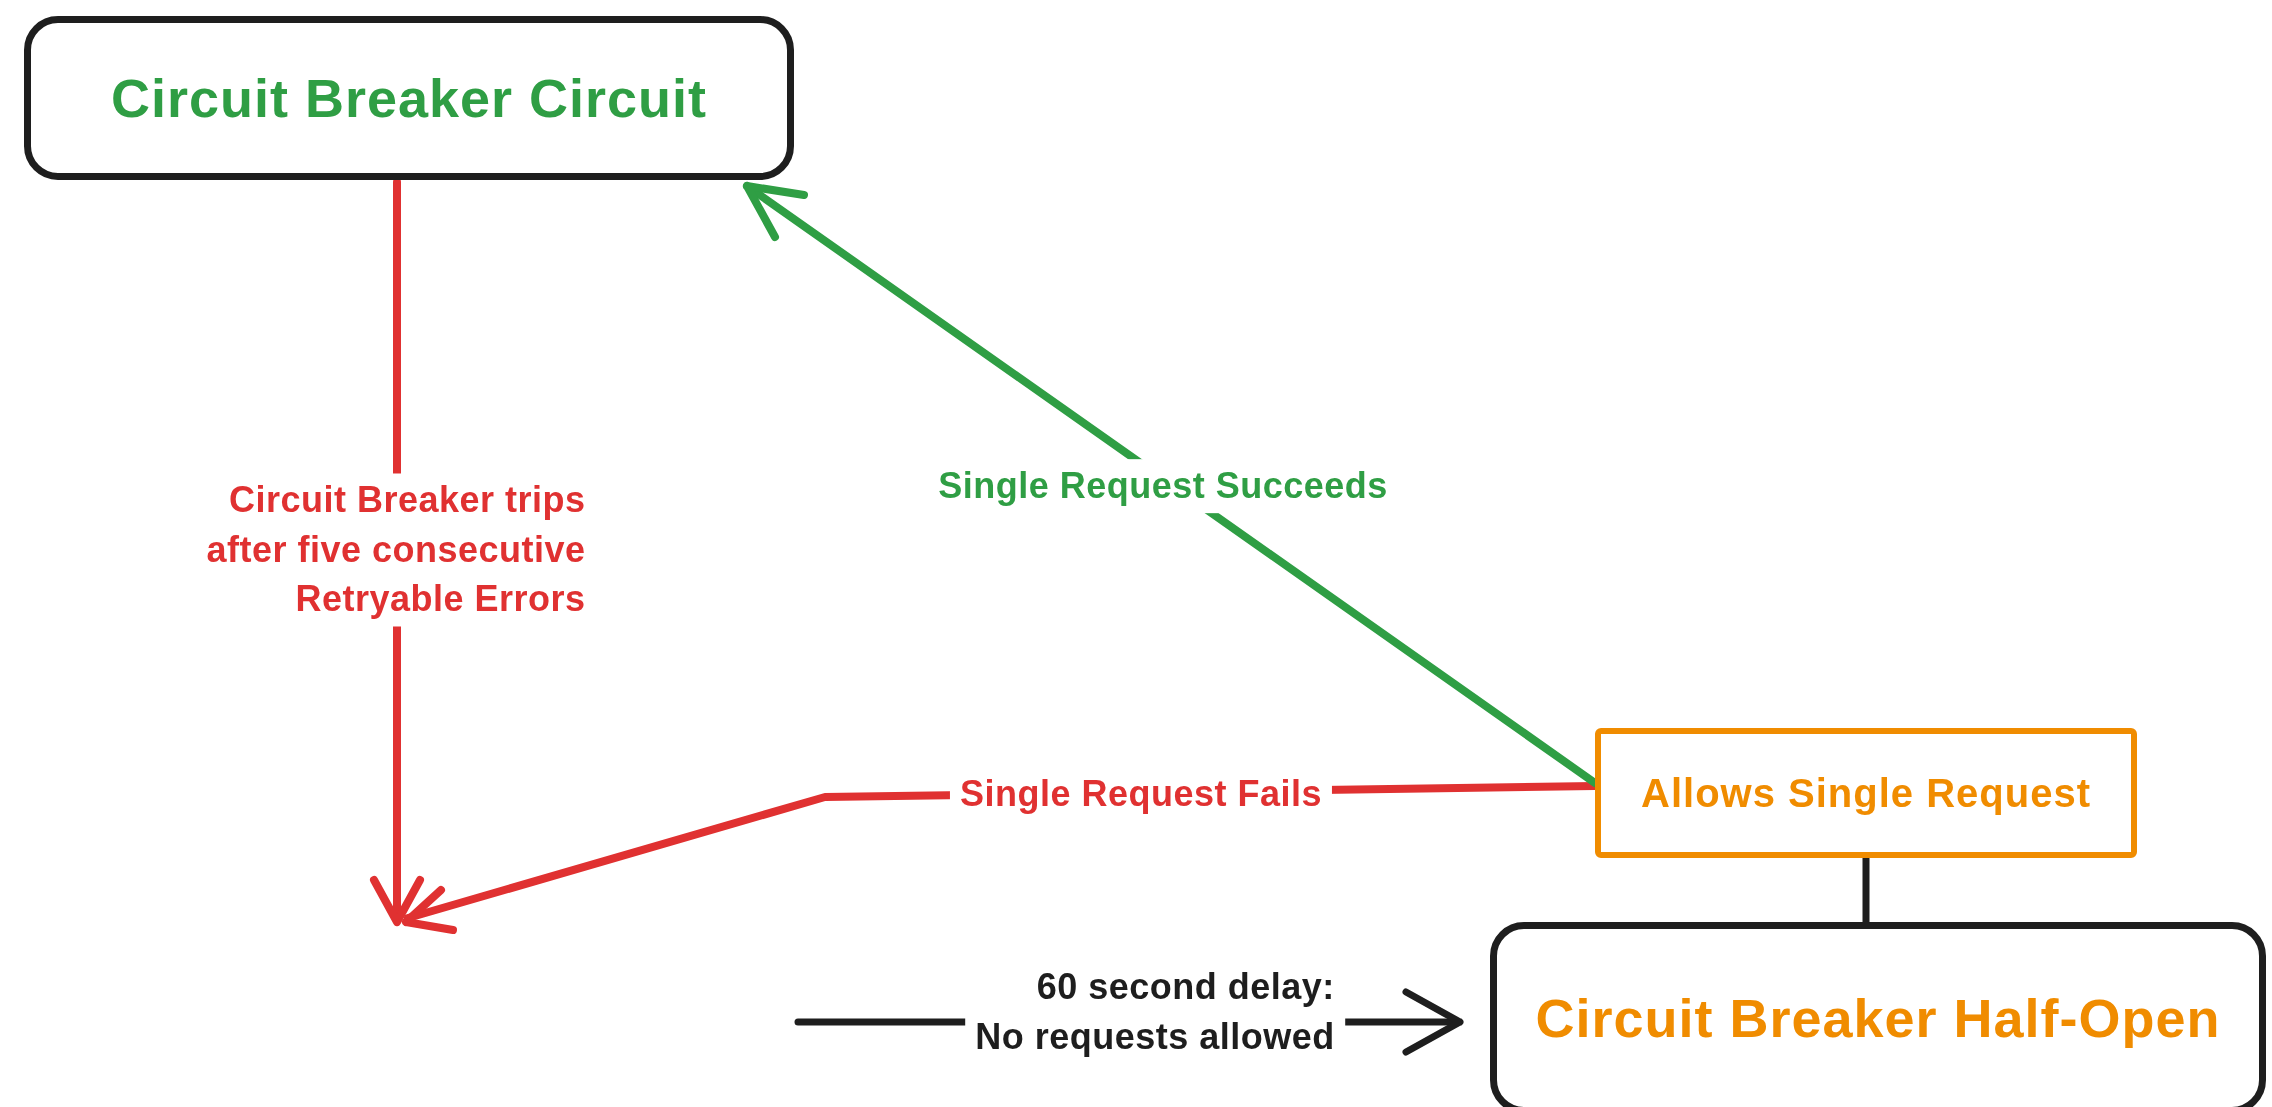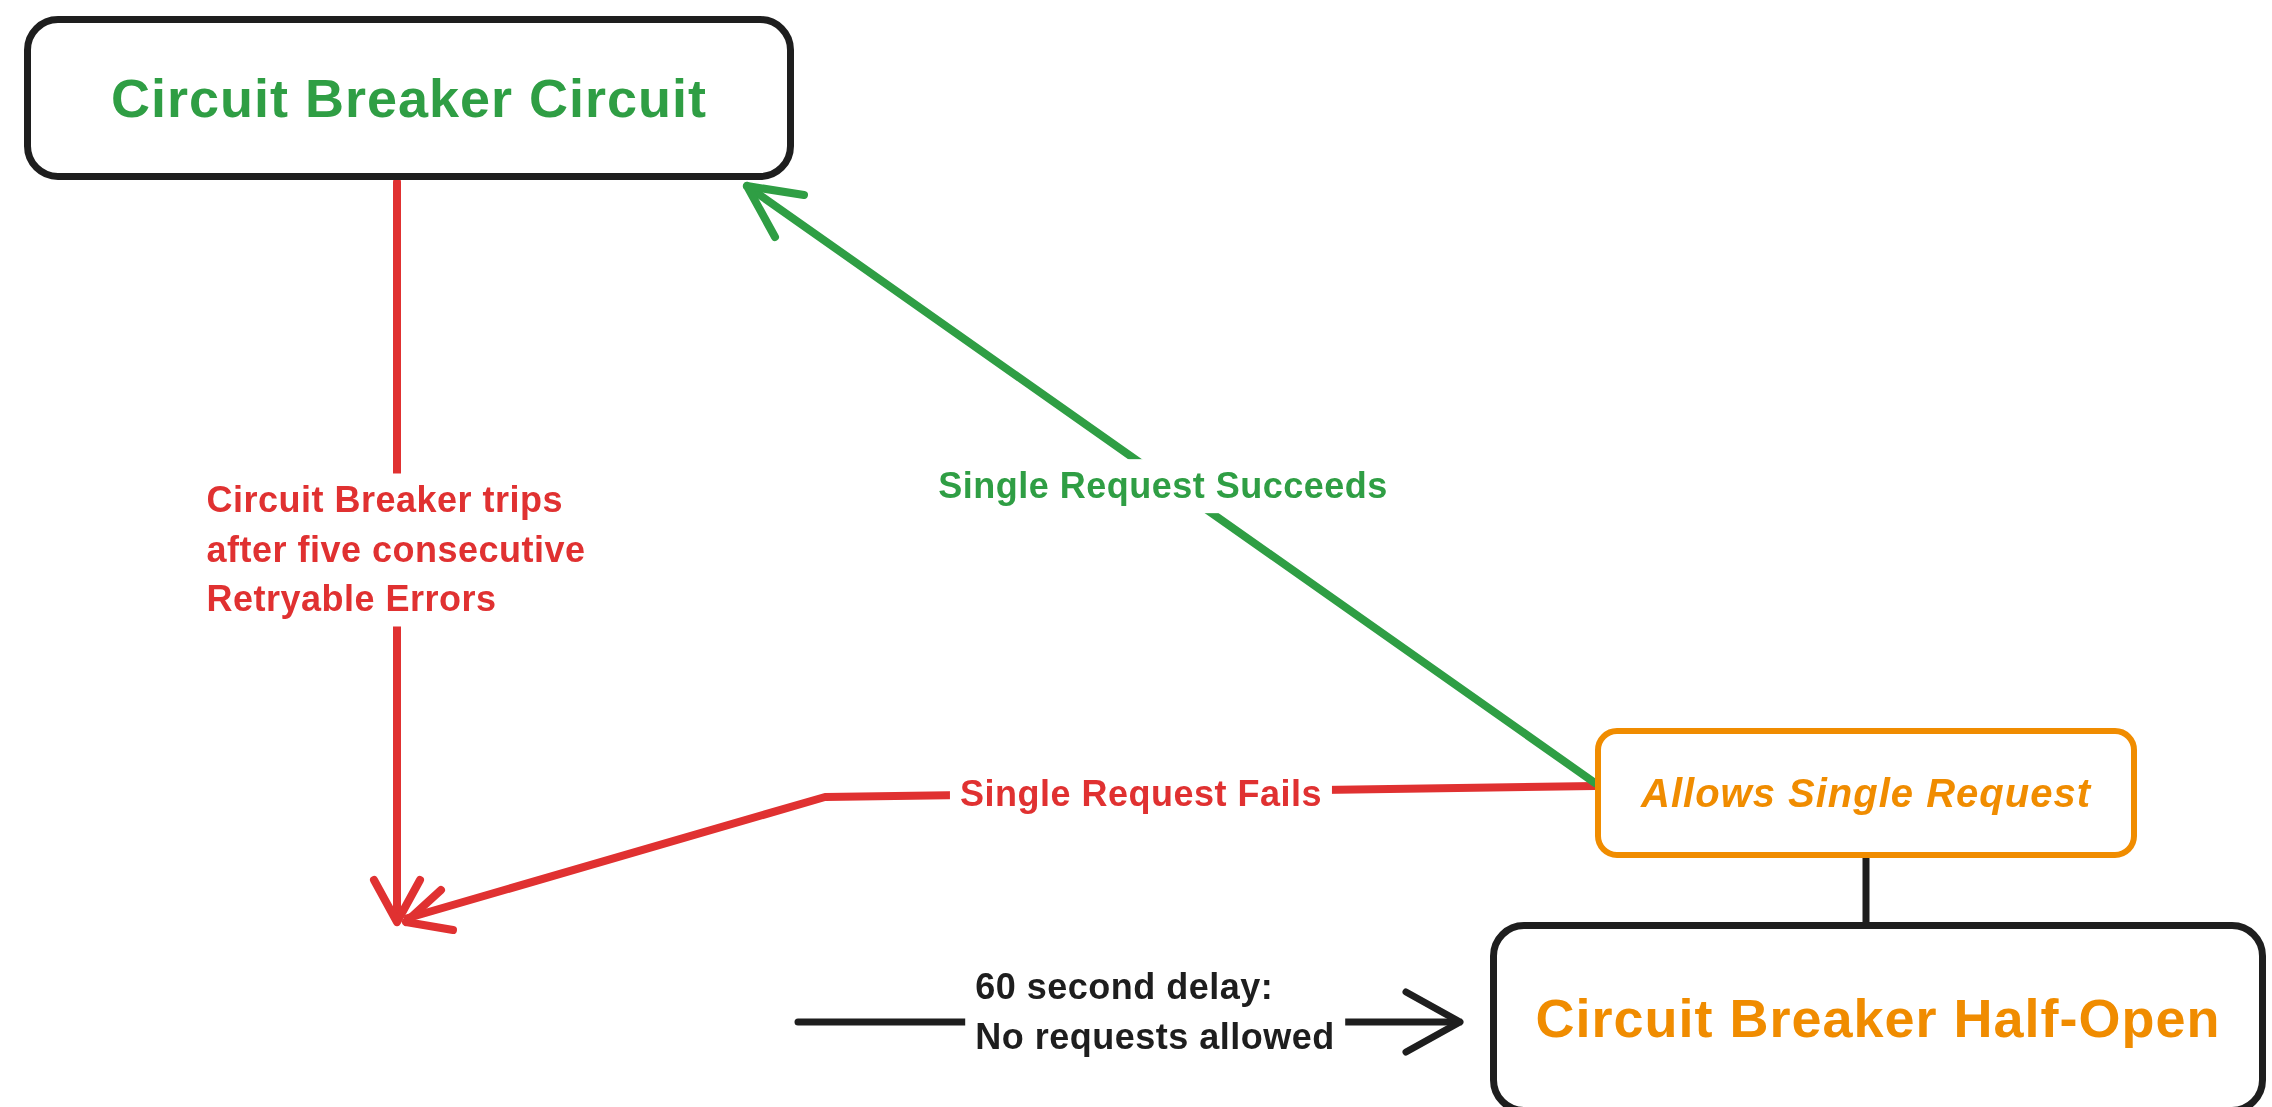--- a/index.html
+++ b/index.html
@@ -37,42 +37,41 @@
     background: var(--white, #ffffff);
     border: 7px solid var(--ink, #1e1e1e);
     border-radius: 34px;
     display: flex;
     align-items: center;
     justify-content: center;
     text-align: center;
   }
   .node--allows {
     border: 6px solid var(--orange, #f08c00);
-    border-radius: 22px;
-    font-style: italic;
+    border-radius: 6px;
   }
   .node-label {
     font-weight: bold;
     font-size: 54px;
     letter-spacing: 1px;
     white-space: nowrap;
   }
   .node--allows .node-label {
     font-size: 40px;
   }
   .edge-label {
     position: absolute;
     transform: translate(-50%, -50%);
     background: var(--white, #ffffff);
     font-weight: bold;
     font-size: 36px;
     line-height: 1.38;
     letter-spacing: 0.5px;
     white-space: pre-line;
-    text-align: left;
+    text-align: right;
     padding: 2px 10px;
   }
   .text-green  { color: var(--green, #2f9e44); }
   .text-red    { color: var(--red, #e03131); }
   .text-orange { color: var(--orange, #f08c00); }
   .text-ink    { color: var(--ink, #1e1e1e); }
 </style>
 </head>
 <body>
 

